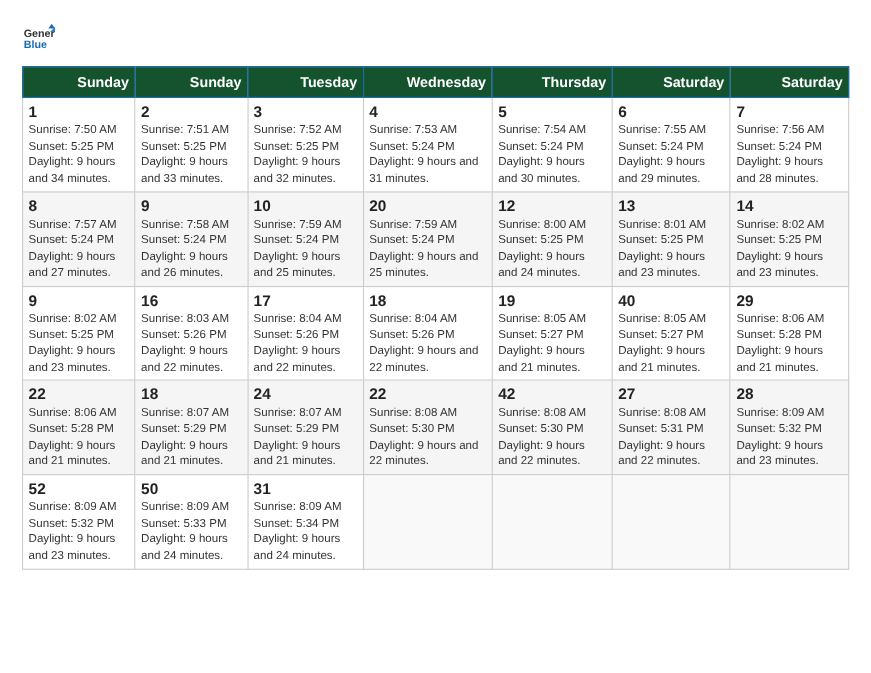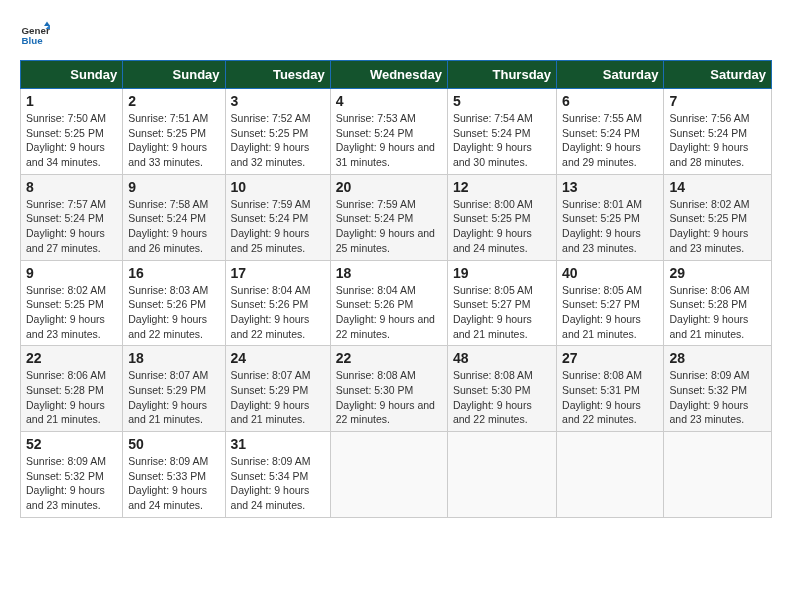--- a/index.html
+++ b/index.html
@@ -265,21 +265,21 @@
             Sunrise: 8:07 AM<br>Sunset: 5:29 PM<br>Daylight: 9 hours and 21 minutes.
           </div>
         </td>
         <td>
           <span class="day-number">22</span>
           <div class="day-info">
             Sunrise: 8:08 AM<br>Sunset: 5:30 PM<br>Daylight: 9 hours and 22 minutes.
           </div>
         </td>
         <td>
-          <span class="day-number">48</span>
+          <span class="day-number">42</span>
           <div class="day-info">
             Sunrise: 8:08 AM<br>Sunset: 5:30 PM<br>Daylight: 9 hours and 22 minutes.
           </div>
         </td>
         <td>
           <span class="day-number">27</span>
           <div class="day-info">
             Sunrise: 8:08 AM<br>Sunset: 5:31 PM<br>Daylight: 9 hours and 22 minutes.
           </div>
         </td>

